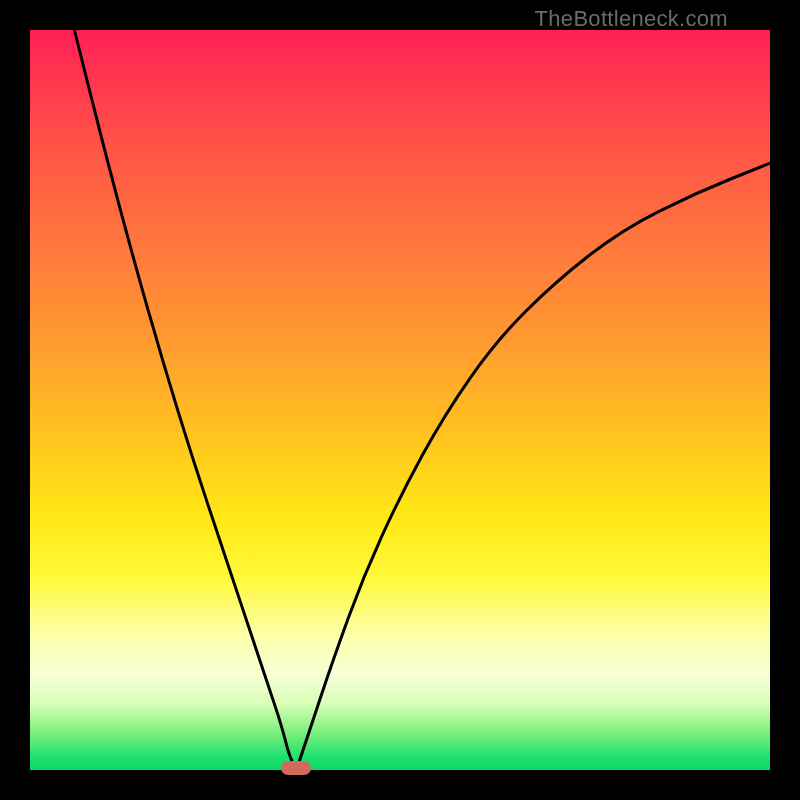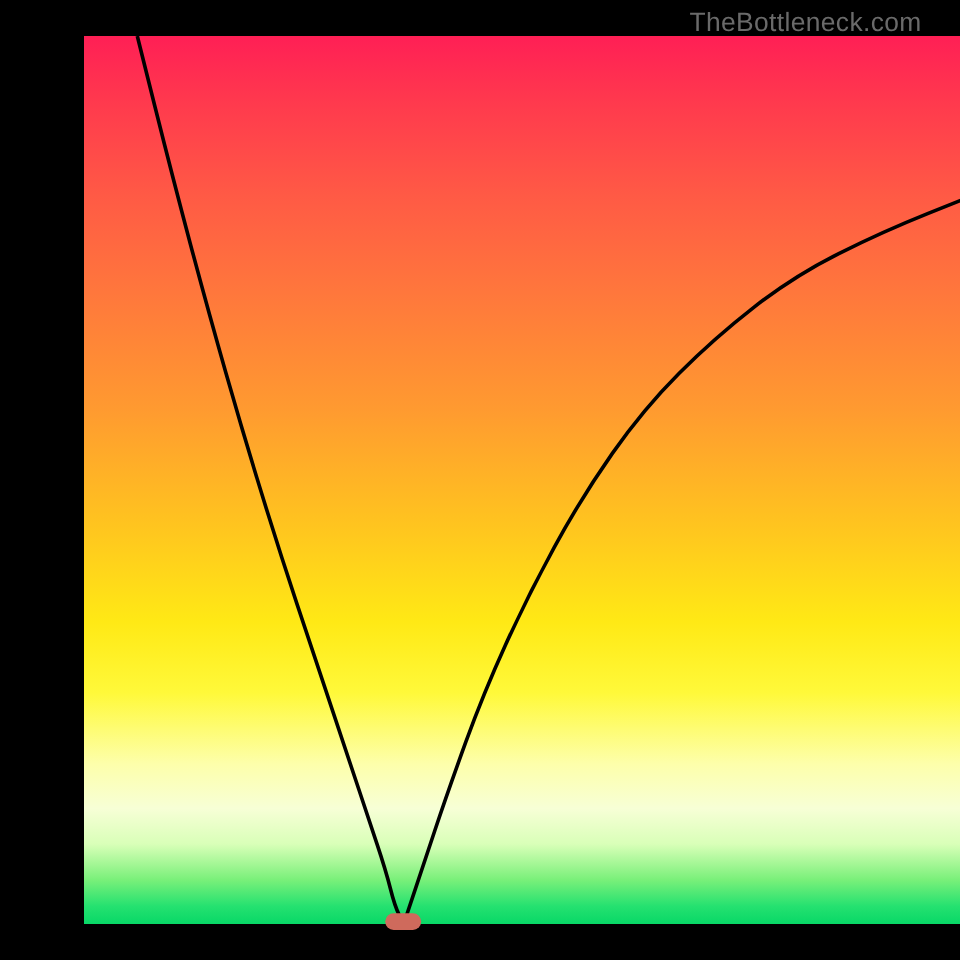--- a/index.html
+++ b/index.html
@@ -11,21 +11,20 @@
     overflow: hidden;
     font-family: Arial, Helvetica, sans-serif;
   }
   .frame {
     position: absolute;
     left: 0;
     top: 0;
     width: 742px;
     height: 800px;
     background: #000;
-    margin-left: 40px;
   }
   .plot {
     position: absolute;
     left: 30px;
     top: 30px;
     width: 740px;
     height: 740px;
     
     background: linear-gradient(to bottom,
       #ff1f55 0%,

